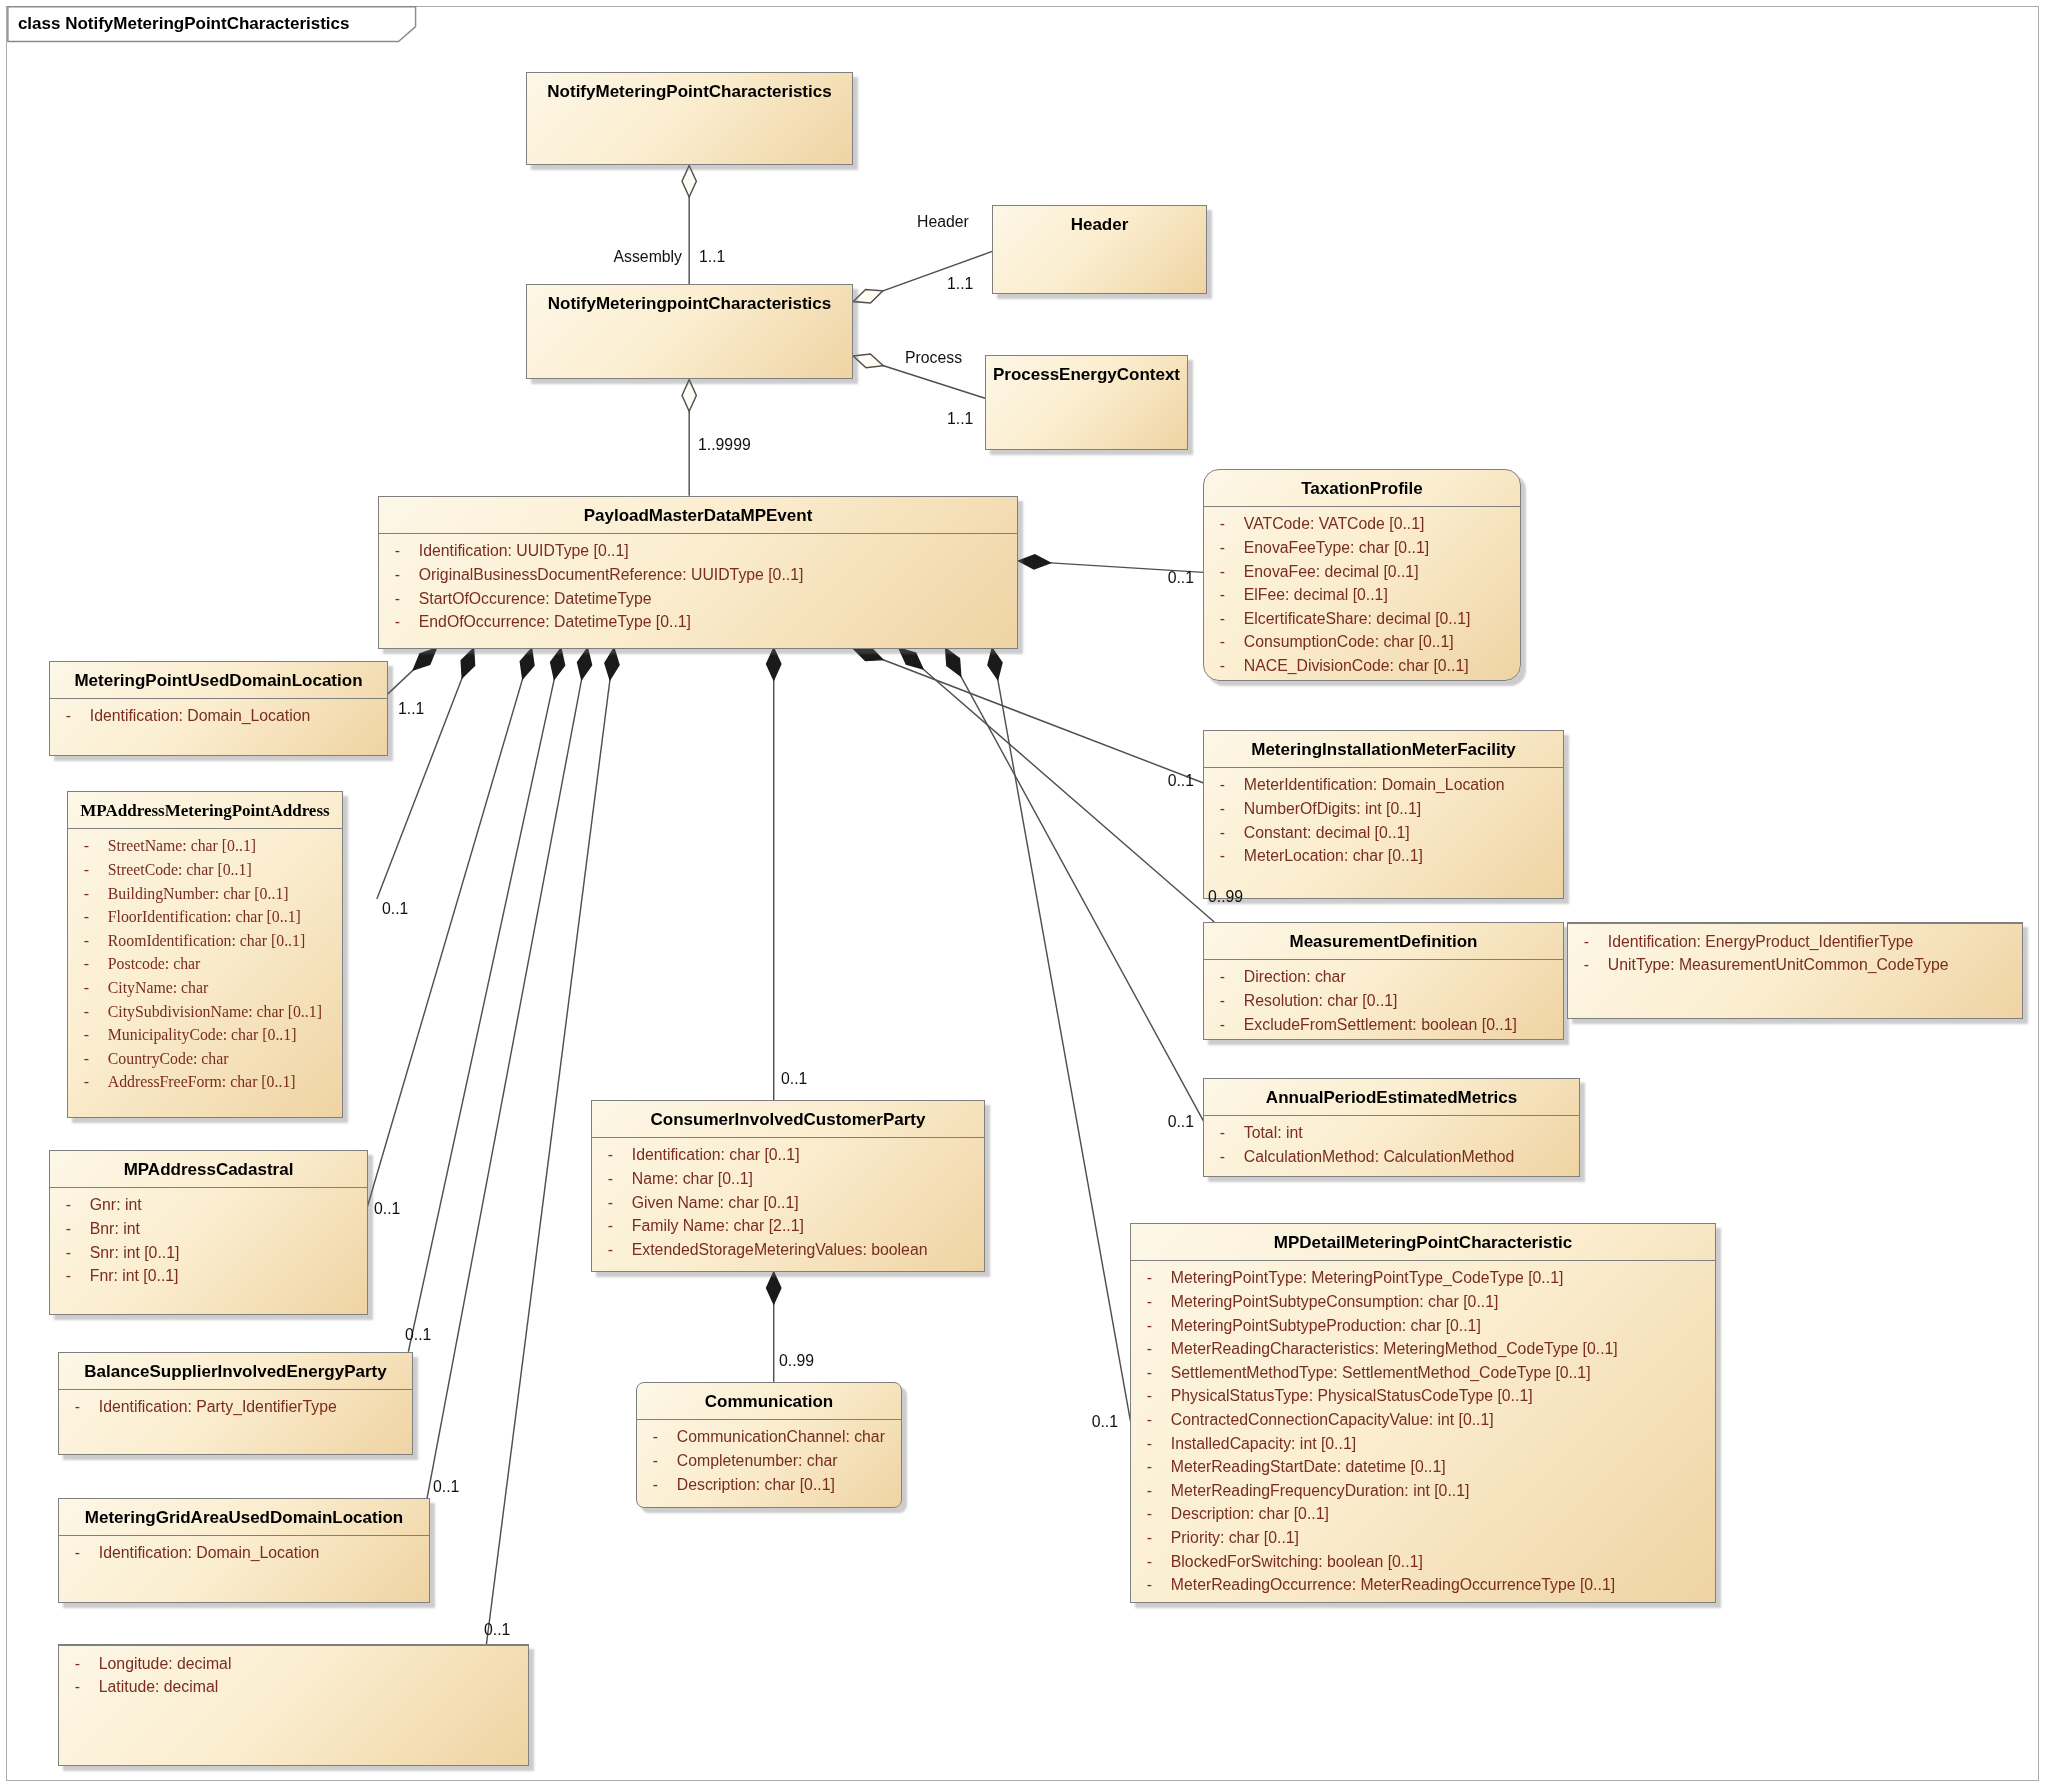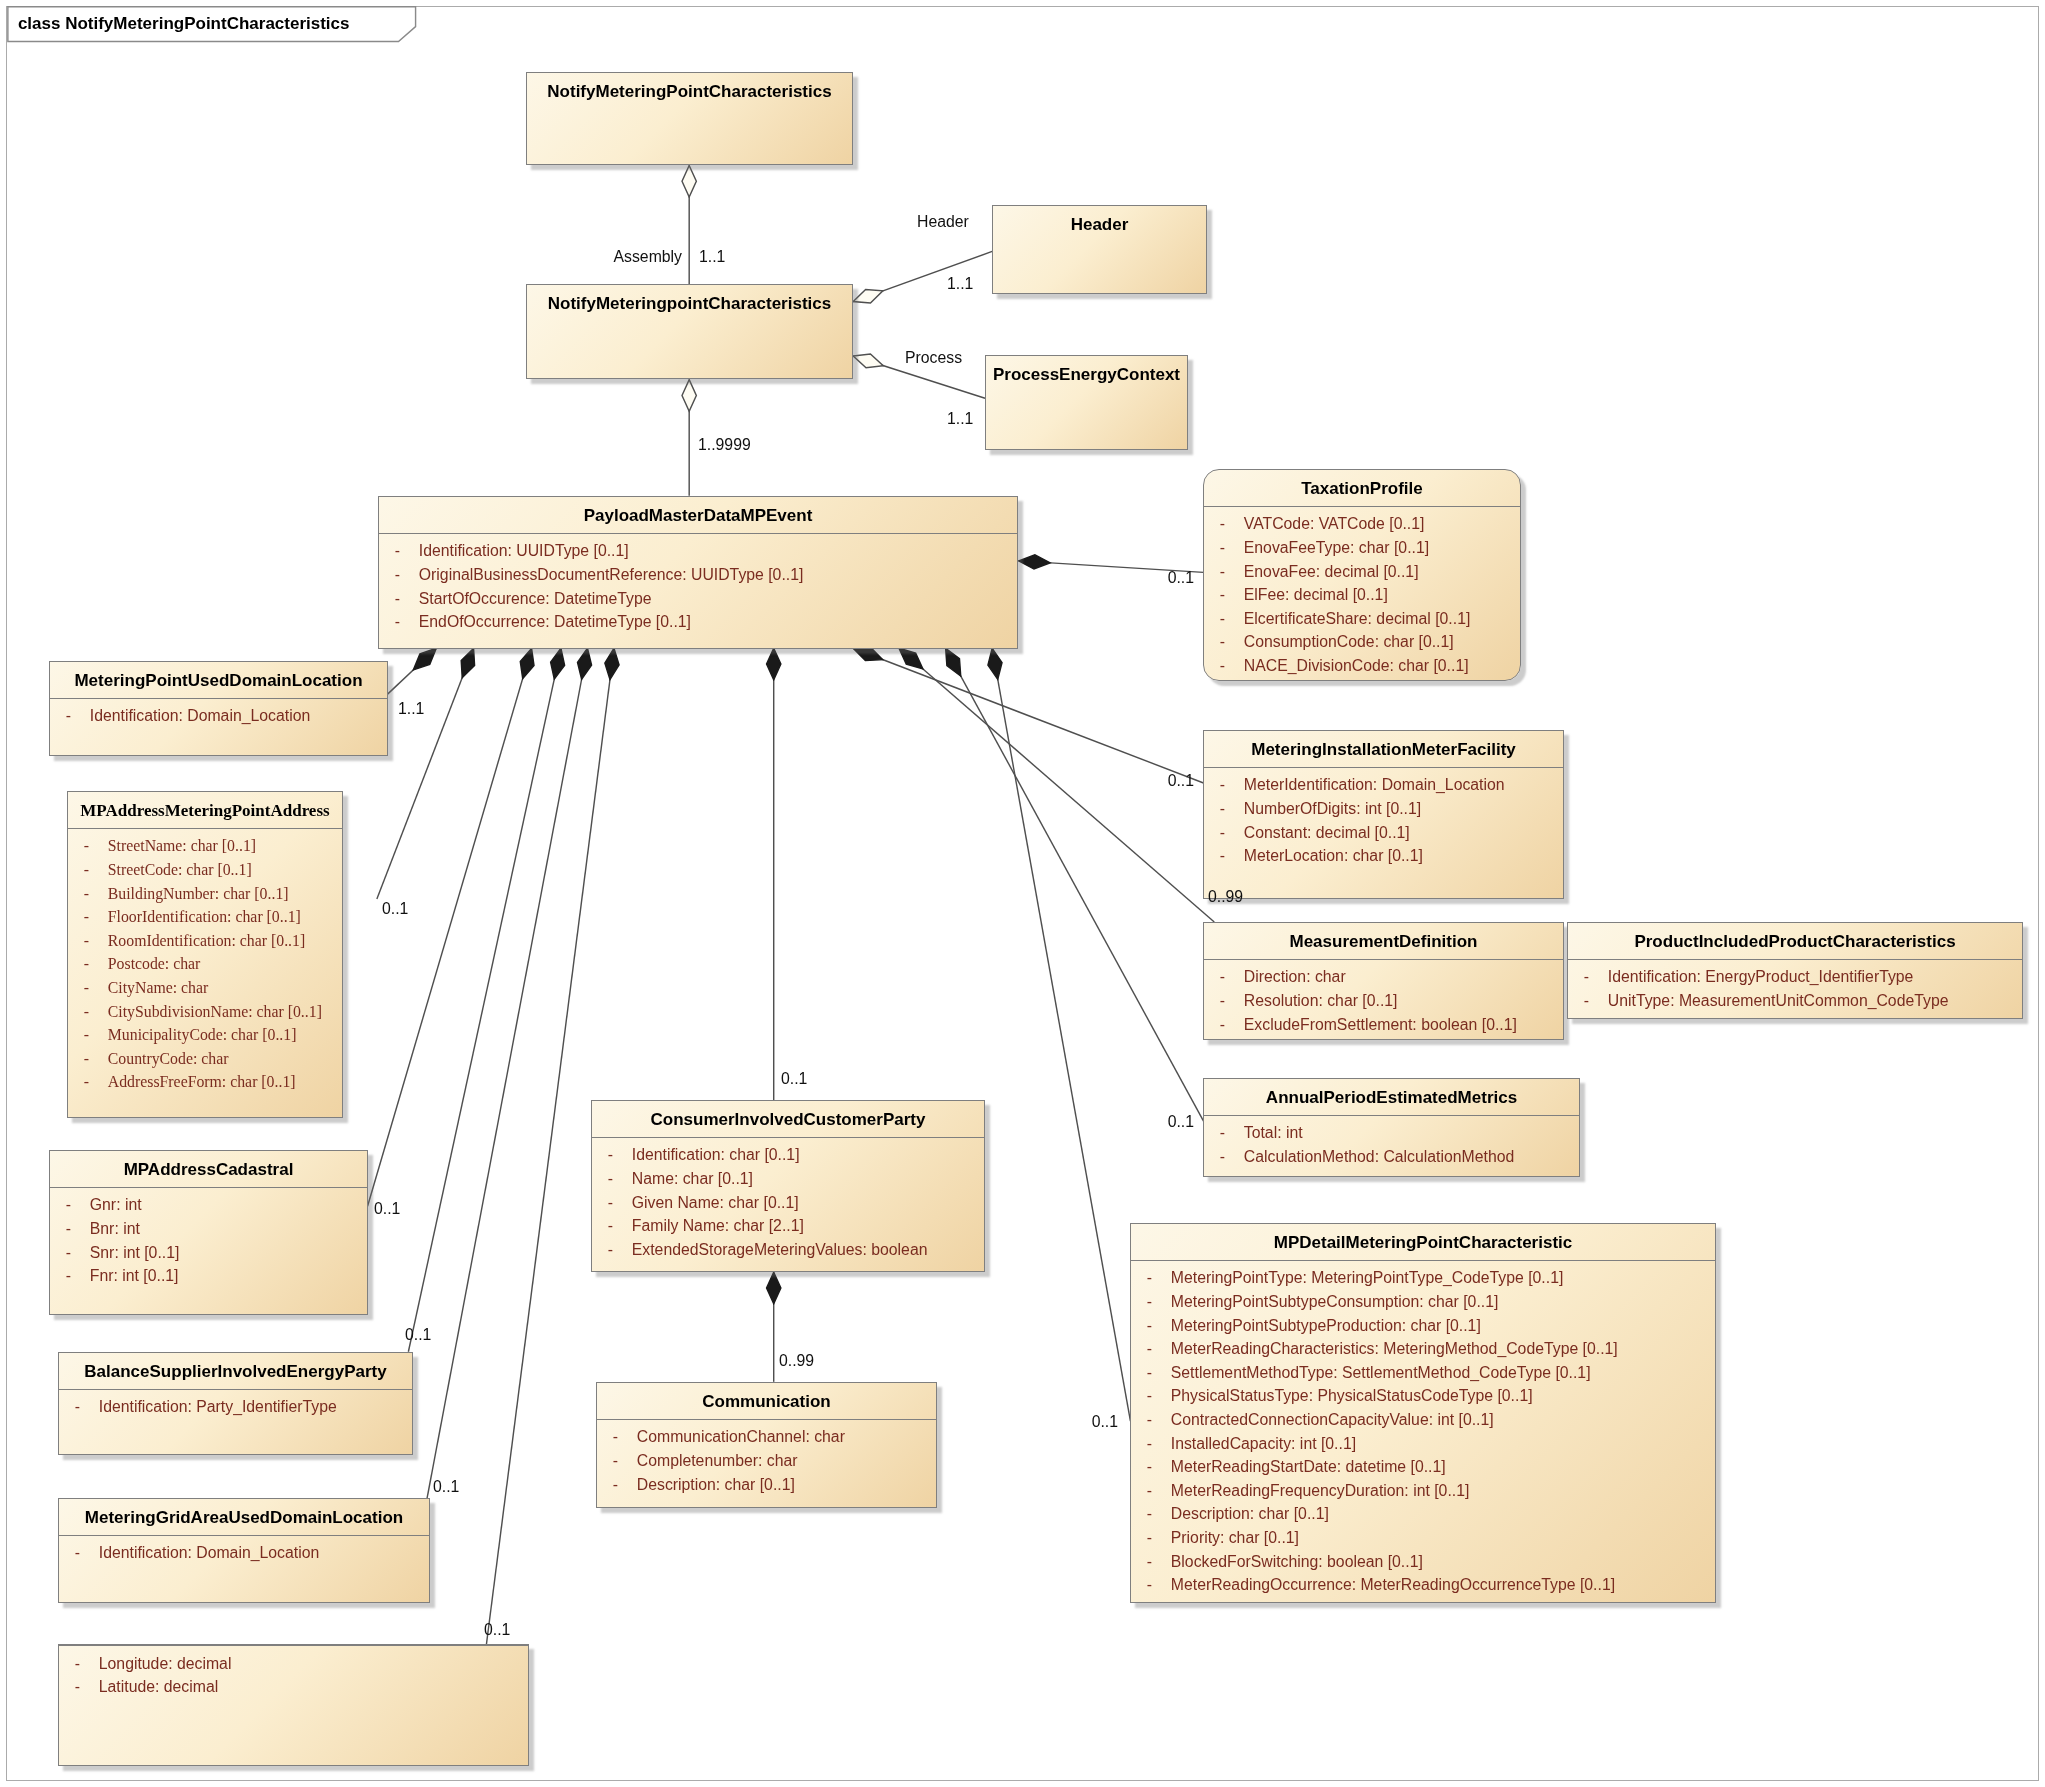--- a/index.html
+++ b/index.html
@@ -285,21 +285,21 @@
           <span class="attr-dash">-</span>
           <span class="attr-text">Family Name: char [2..1]</span>
         </div>
         <div class="attr-row">
           <span class="attr-dash">-</span>
           <span class="attr-text">ExtendedStorageMeteringValues: boolean</span>
         </div>
       </div>
   </div>
 
-  <div class="uml-class" style="left:596px;top:1382px;width:341px;height:126px;">
+  <div class="uml-class" style="left:636px;top:1382px;width:266px;height:126px;border-radius:8px;">
     <div class="uml-title">Communication</div>
     <div class="uml-attrs">
         <div class="attr-row">
           <span class="attr-dash">-</span>
           <span class="attr-text">CommunicationChannel: char</span>
         </div>
         <div class="attr-row">
           <span class="attr-dash">-</span>
           <span class="attr-text">Completenumber: char</span>
         </div>
@@ -344,21 +344,20 @@
           <span class="attr-text">Resolution: char [0..1]</span>
         </div>
         <div class="attr-row">
           <span class="attr-dash">-</span>
           <span class="attr-text">ExcludeFromSettlement: boolean [0..1]</span>
         </div>
       </div>
   </div>
 
   <div class="uml-class" style="left:1567px;top:922px;width:456px;height:97px;">
-    <div class="uml-title">ProductIncludedProductCharacteristics</div>
     <div class="uml-attrs">
         <div class="attr-row">
           <span class="attr-dash">-</span>
           <span class="attr-text">Identification: EnergyProduct_IdentifierType</span>
         </div>
         <div class="attr-row">
           <span class="attr-dash">-</span>
           <span class="attr-text">UnitType: MeasurementUnitCommon_CodeType</span>
         </div>
       </div>

